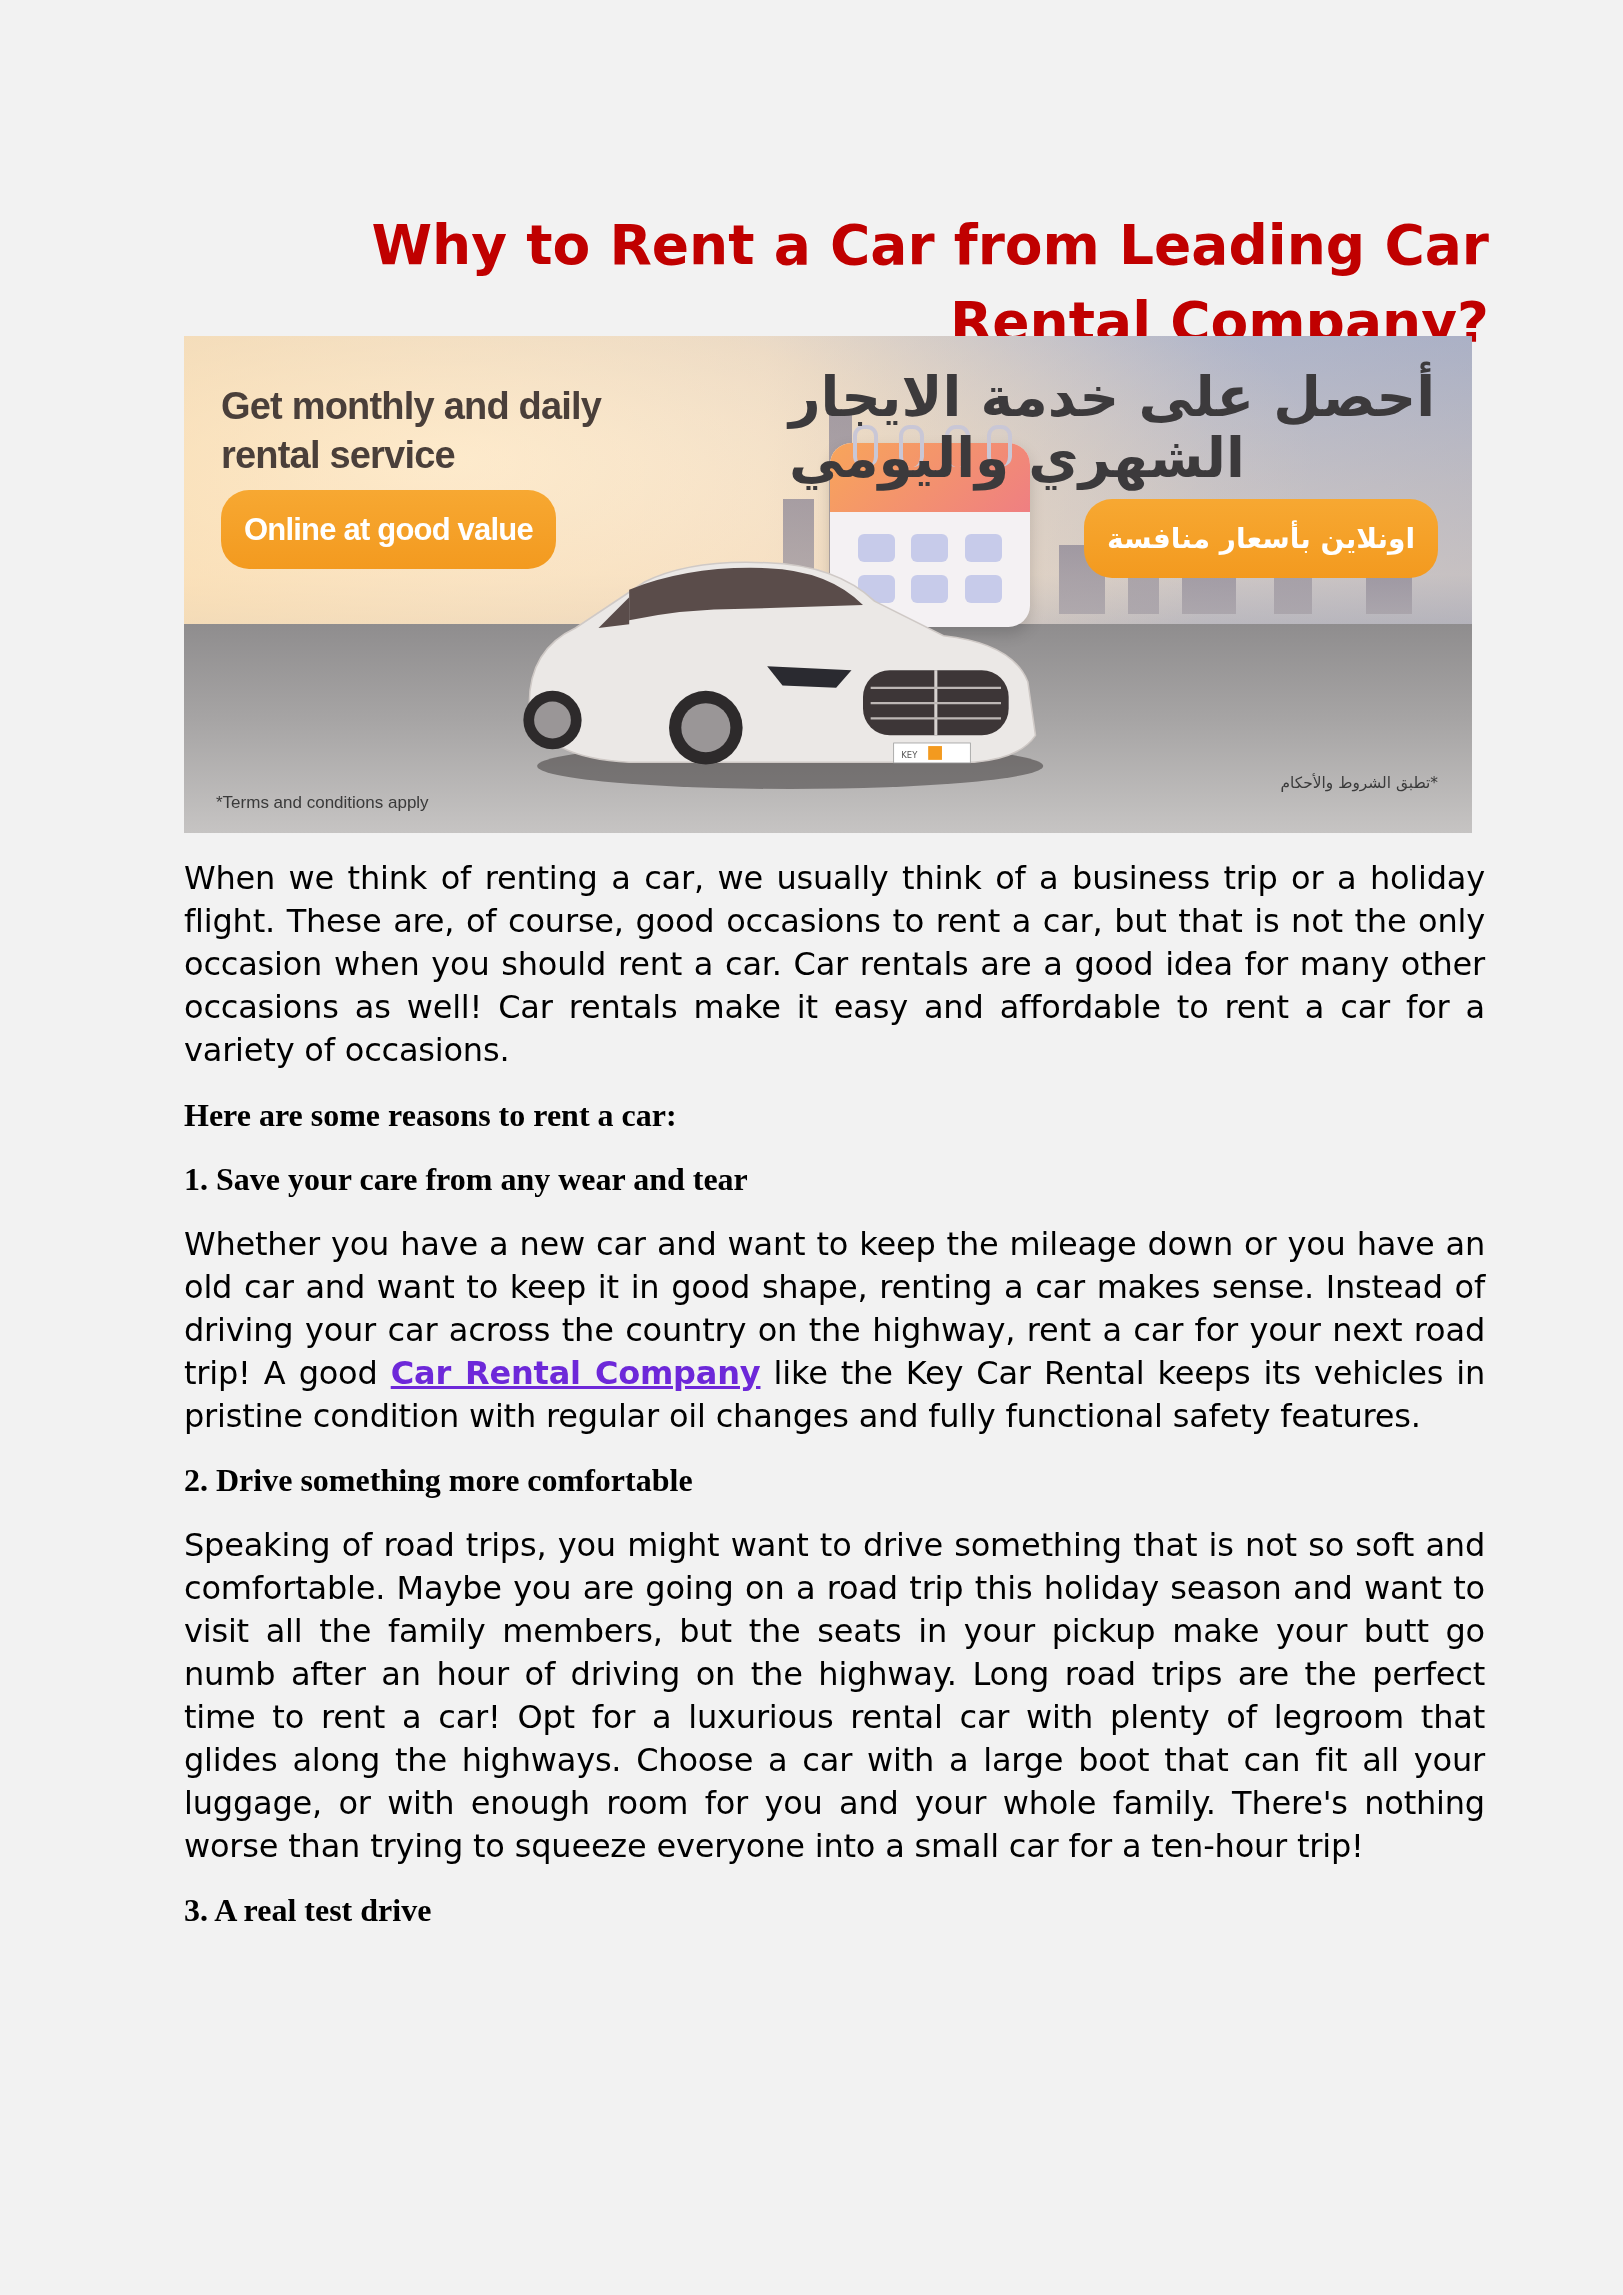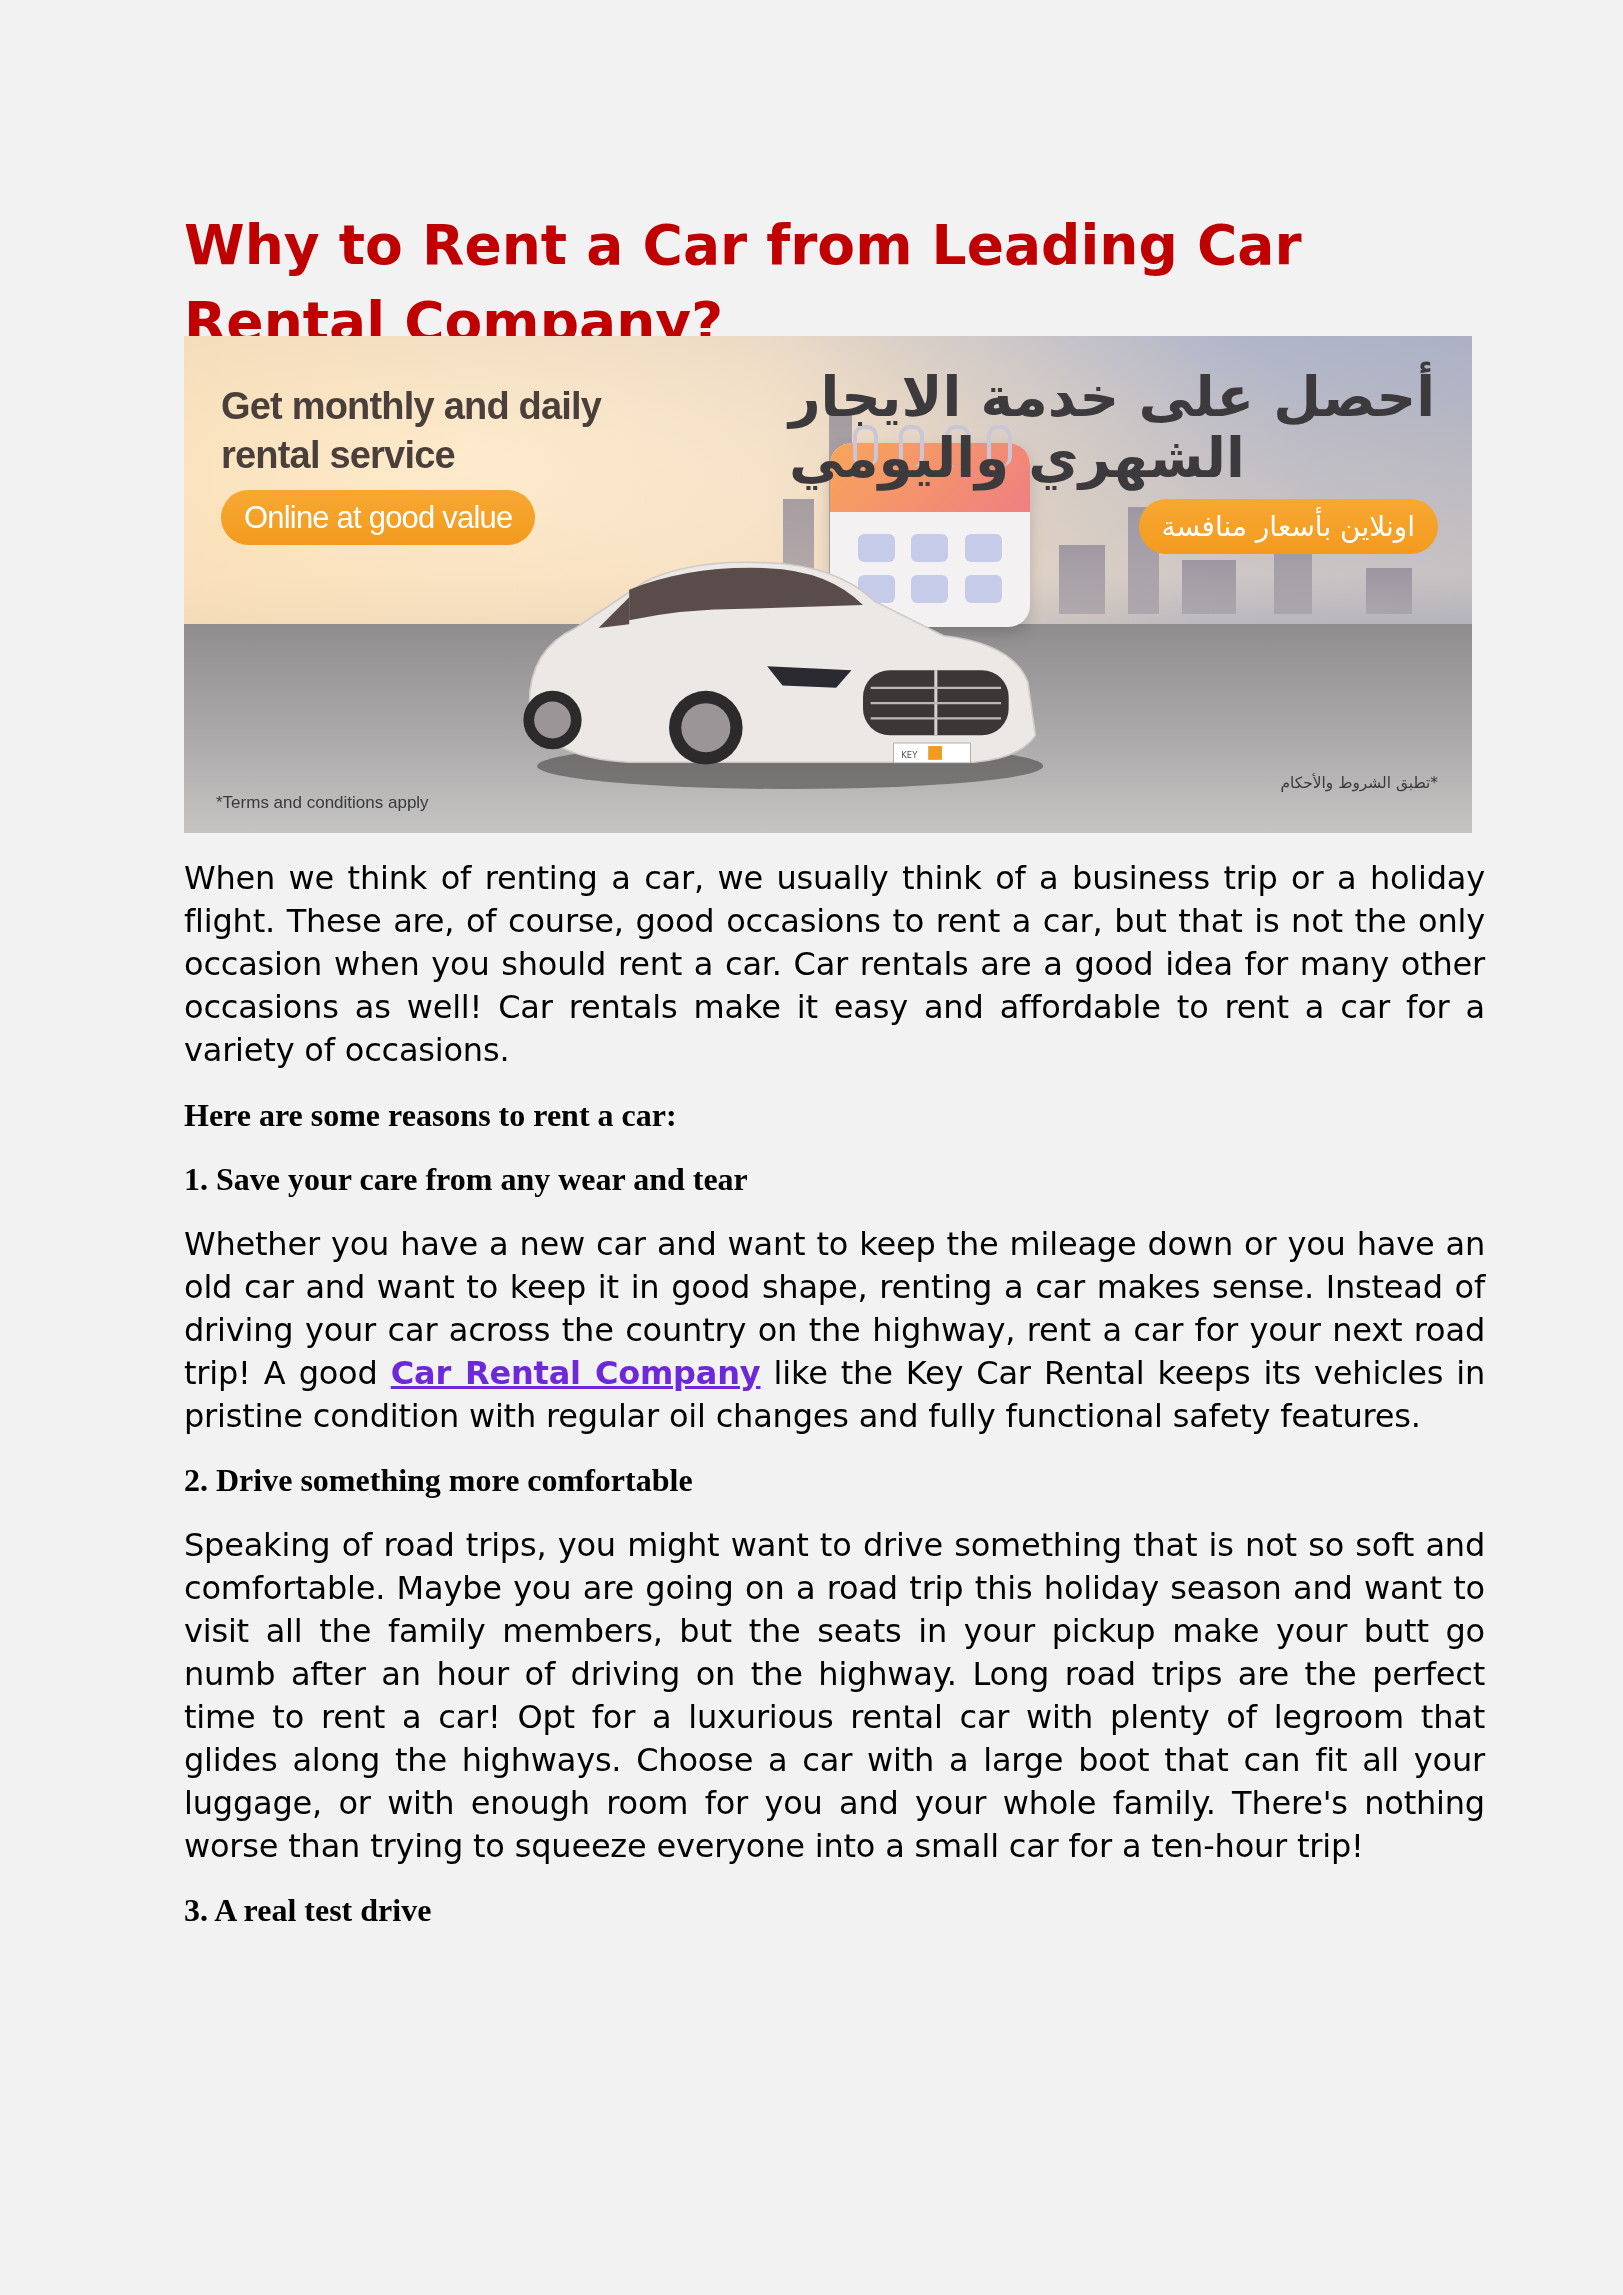--- a/index.html
+++ b/index.html
@@ -3,42 +3,42 @@
 <meta charset="utf-8">
 <style>
   html, body { margin:0; padding:0; }
   body {
     width:1624px; height:2295px; background:#f2f2f2; overflow:hidden;
     font-family:"DejaVu Sans", sans-serif; color:#000;
   }
   .page { position:relative; width:1624px; height:2295px; }
   .title {
     position:absolute; left:184px; top:170px; width:1305px;
-    text-align:left; color:#c00000; font-weight:bold;
+    text-align:right; color:#c00000; font-weight:bold;
     font-size:55px; line-height:77px; font-family:"DejaVu Sans", sans-serif;
   }
   .banner {
     position:absolute; left:184px; top:336px; width:1288px; height:497px; overflow:hidden;
     background:
       radial-gradient(ellipse at 20% 25%, rgba(255,240,215,0.95) 0%, rgba(250,225,190,0.7) 30%, rgba(0,0,0,0) 60%),
       linear-gradient(180deg, #b9bccb 0%, #d8cdc4 30%, #e6d6c4 48%, #bdb7b5 62%, #9e9b9b 75%, #b3b1b0 88%, #c9c7c6 100%);
   }
   .sky-haze { position:absolute; left:0; top:0; width:100%; height:60%;
     background:linear-gradient(90deg, rgba(255,226,180,0.55) 0%, rgba(255,235,210,0.25) 45%, rgba(160,170,200,0.35) 80%, rgba(150,160,190,0.4) 100%); }
   .road { position:absolute; left:0; bottom:0; width:100%; height:42%;
     background:linear-gradient(180deg, #8f8d8e 0%, #a6a4a4 45%, #c6c4c3 100%); }
   .bldg { position:absolute; bottom:44%; background:linear-gradient(180deg,#8d8796,#a59fa6); opacity:.75; }
   .banner-en-head {
     position:absolute; left:37px; top:46px; font-family:"Liberation Sans", sans-serif;
     font-weight:bold; color:#4a3f3a; font-size:38px; line-height:49px; letter-spacing:-0.8px;
   }
   .pill {
     position:absolute; background:linear-gradient(180deg,#f7a832,#f39a1f); color:#fff;
-    font-family:"Liberation Sans", sans-serif; font-weight:normal; border-radius:28px;
-    font-size:31px; line-height:55px; padding:0 23px; letter-spacing:-0.8px;
+    font-family:"Liberation Sans", sans-serif; font-weight:bold; border-radius:28px;
+    font-size:31px; line-height:55px; padding:12px 23px; letter-spacing:-0.8px;
   }
   .pill-en { left:37px; top:154px; }
   .banner-ar-head {
     position:absolute; right:37px; top:31px; direction:rtl; text-align:left;
     font-family:"DejaVu Sans", sans-serif; font-weight:bold; color:#3c3a3c;
     font-size:55px; line-height:61px;
   }
   .pill-ar { right:34px; top:163px; direction:rtl; font-family:"DejaVu Sans", sans-serif; font-size:28px; }
   .calendar {
     position:absolute; left:646px; top:107px; width:200px; height:184px;

